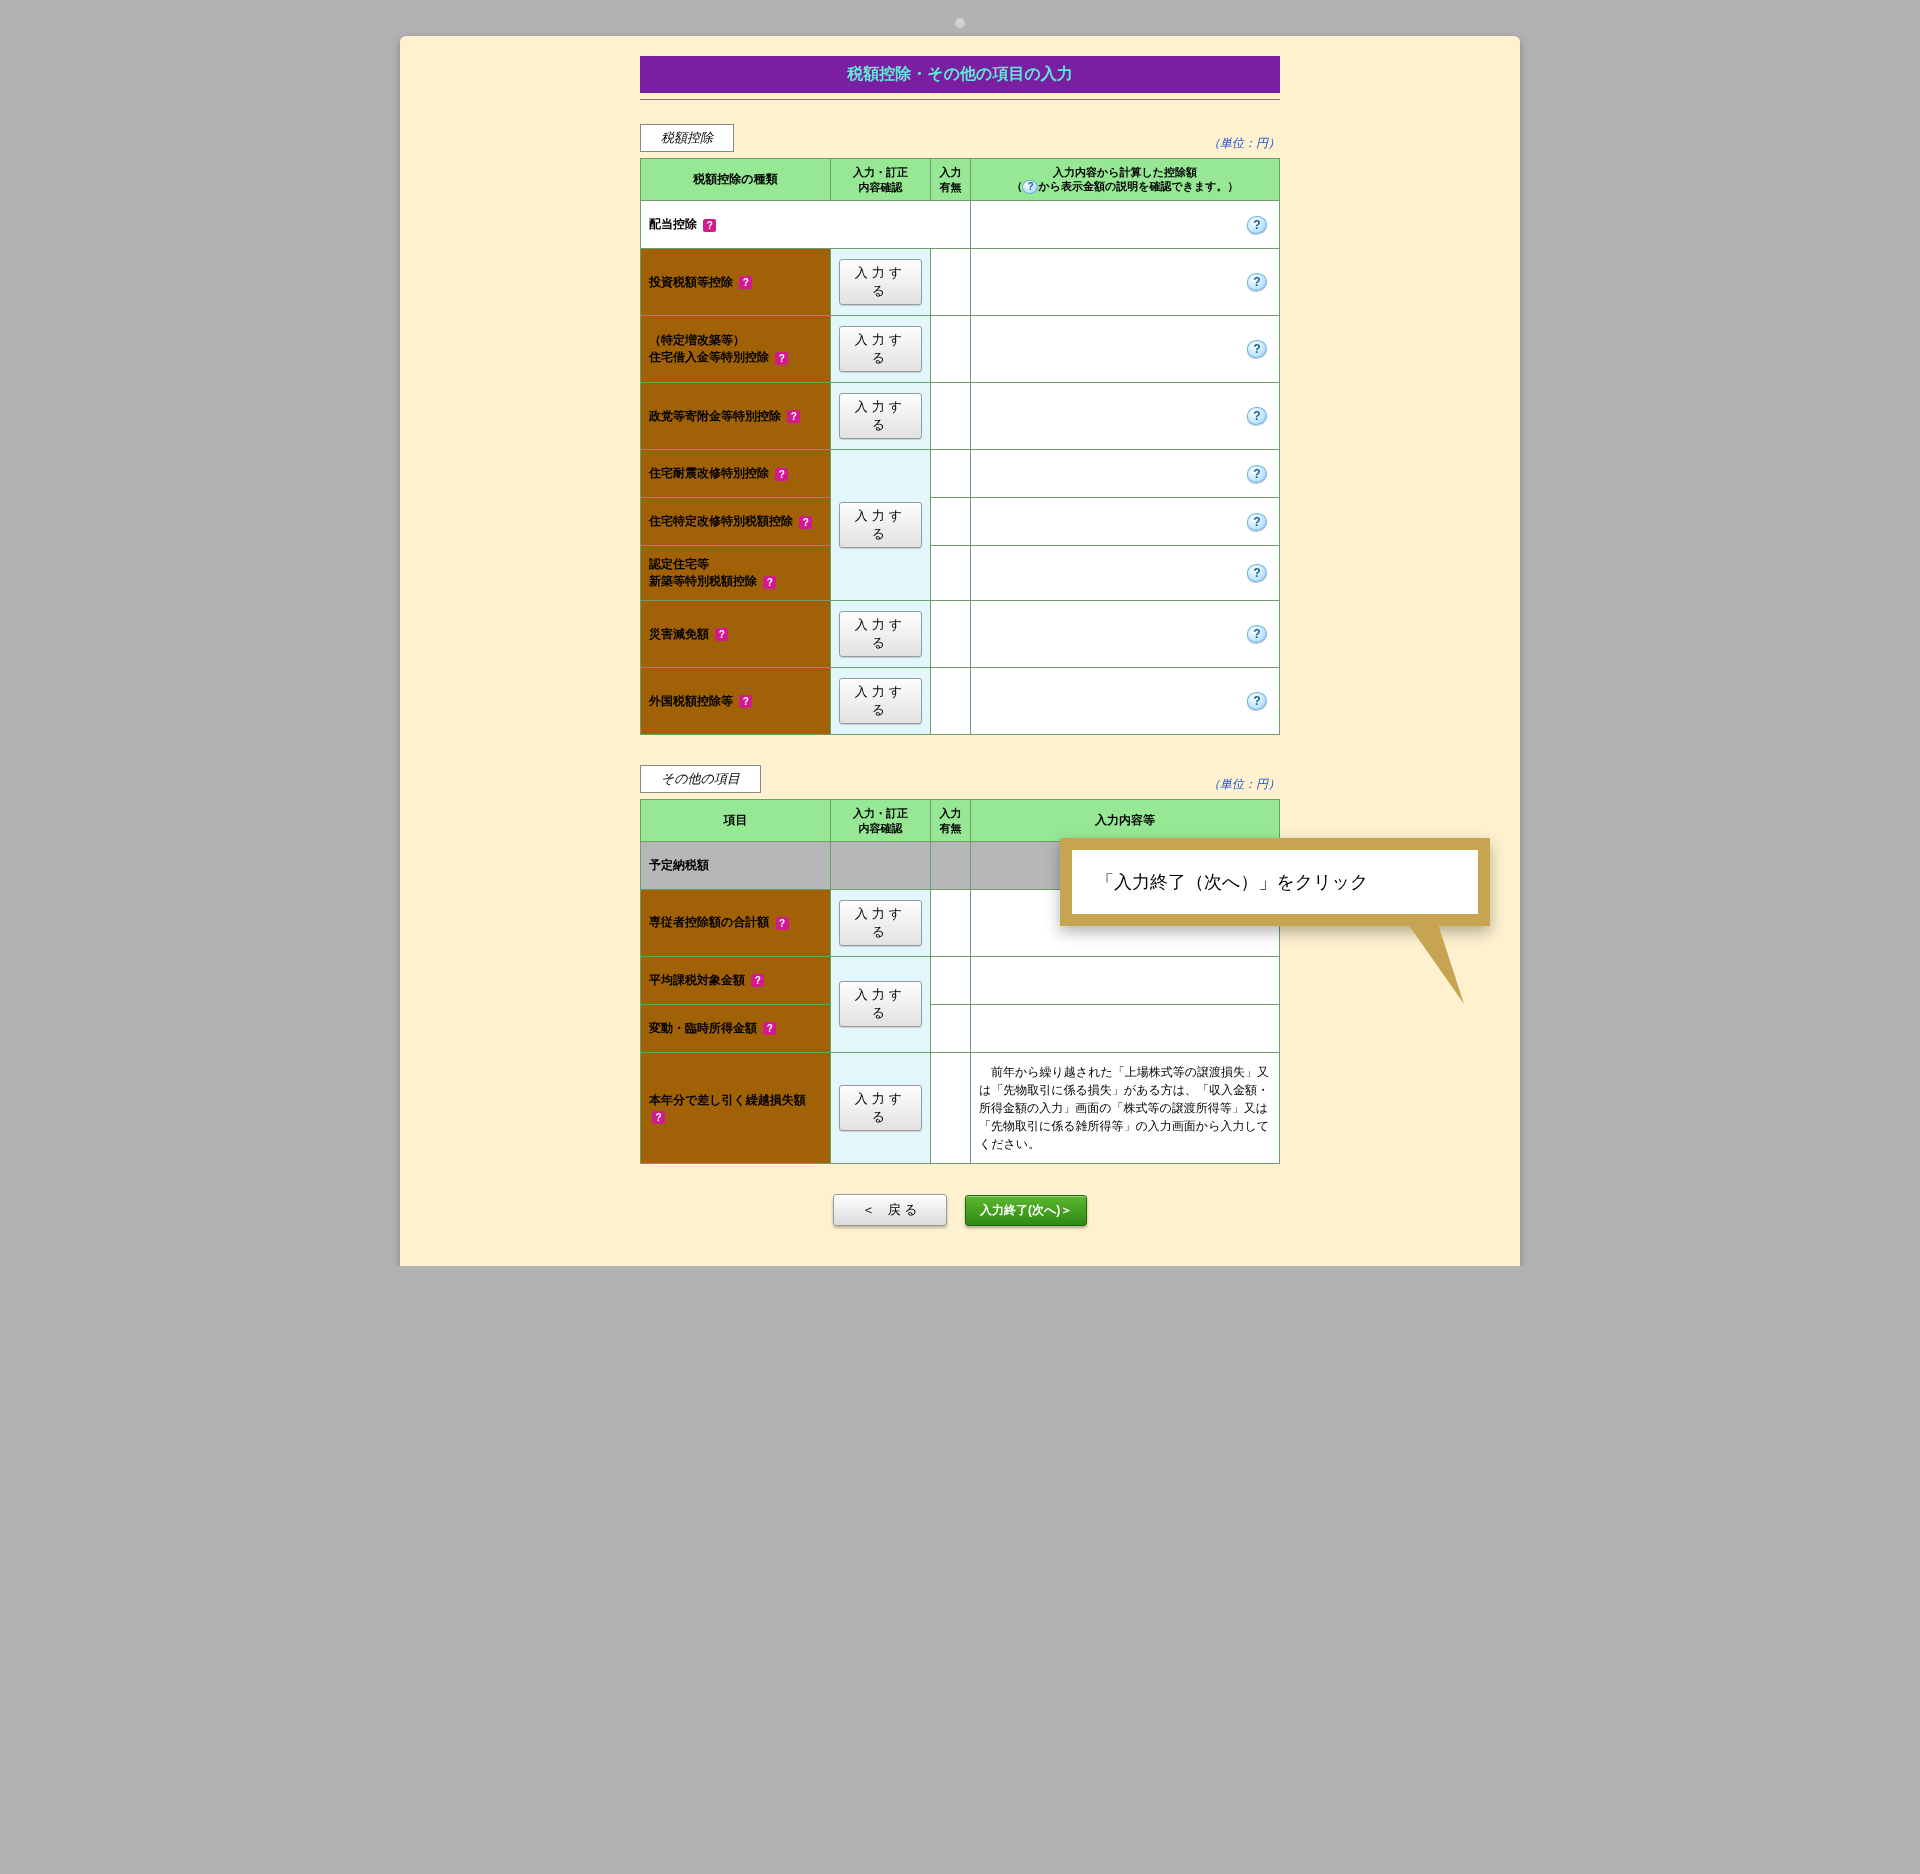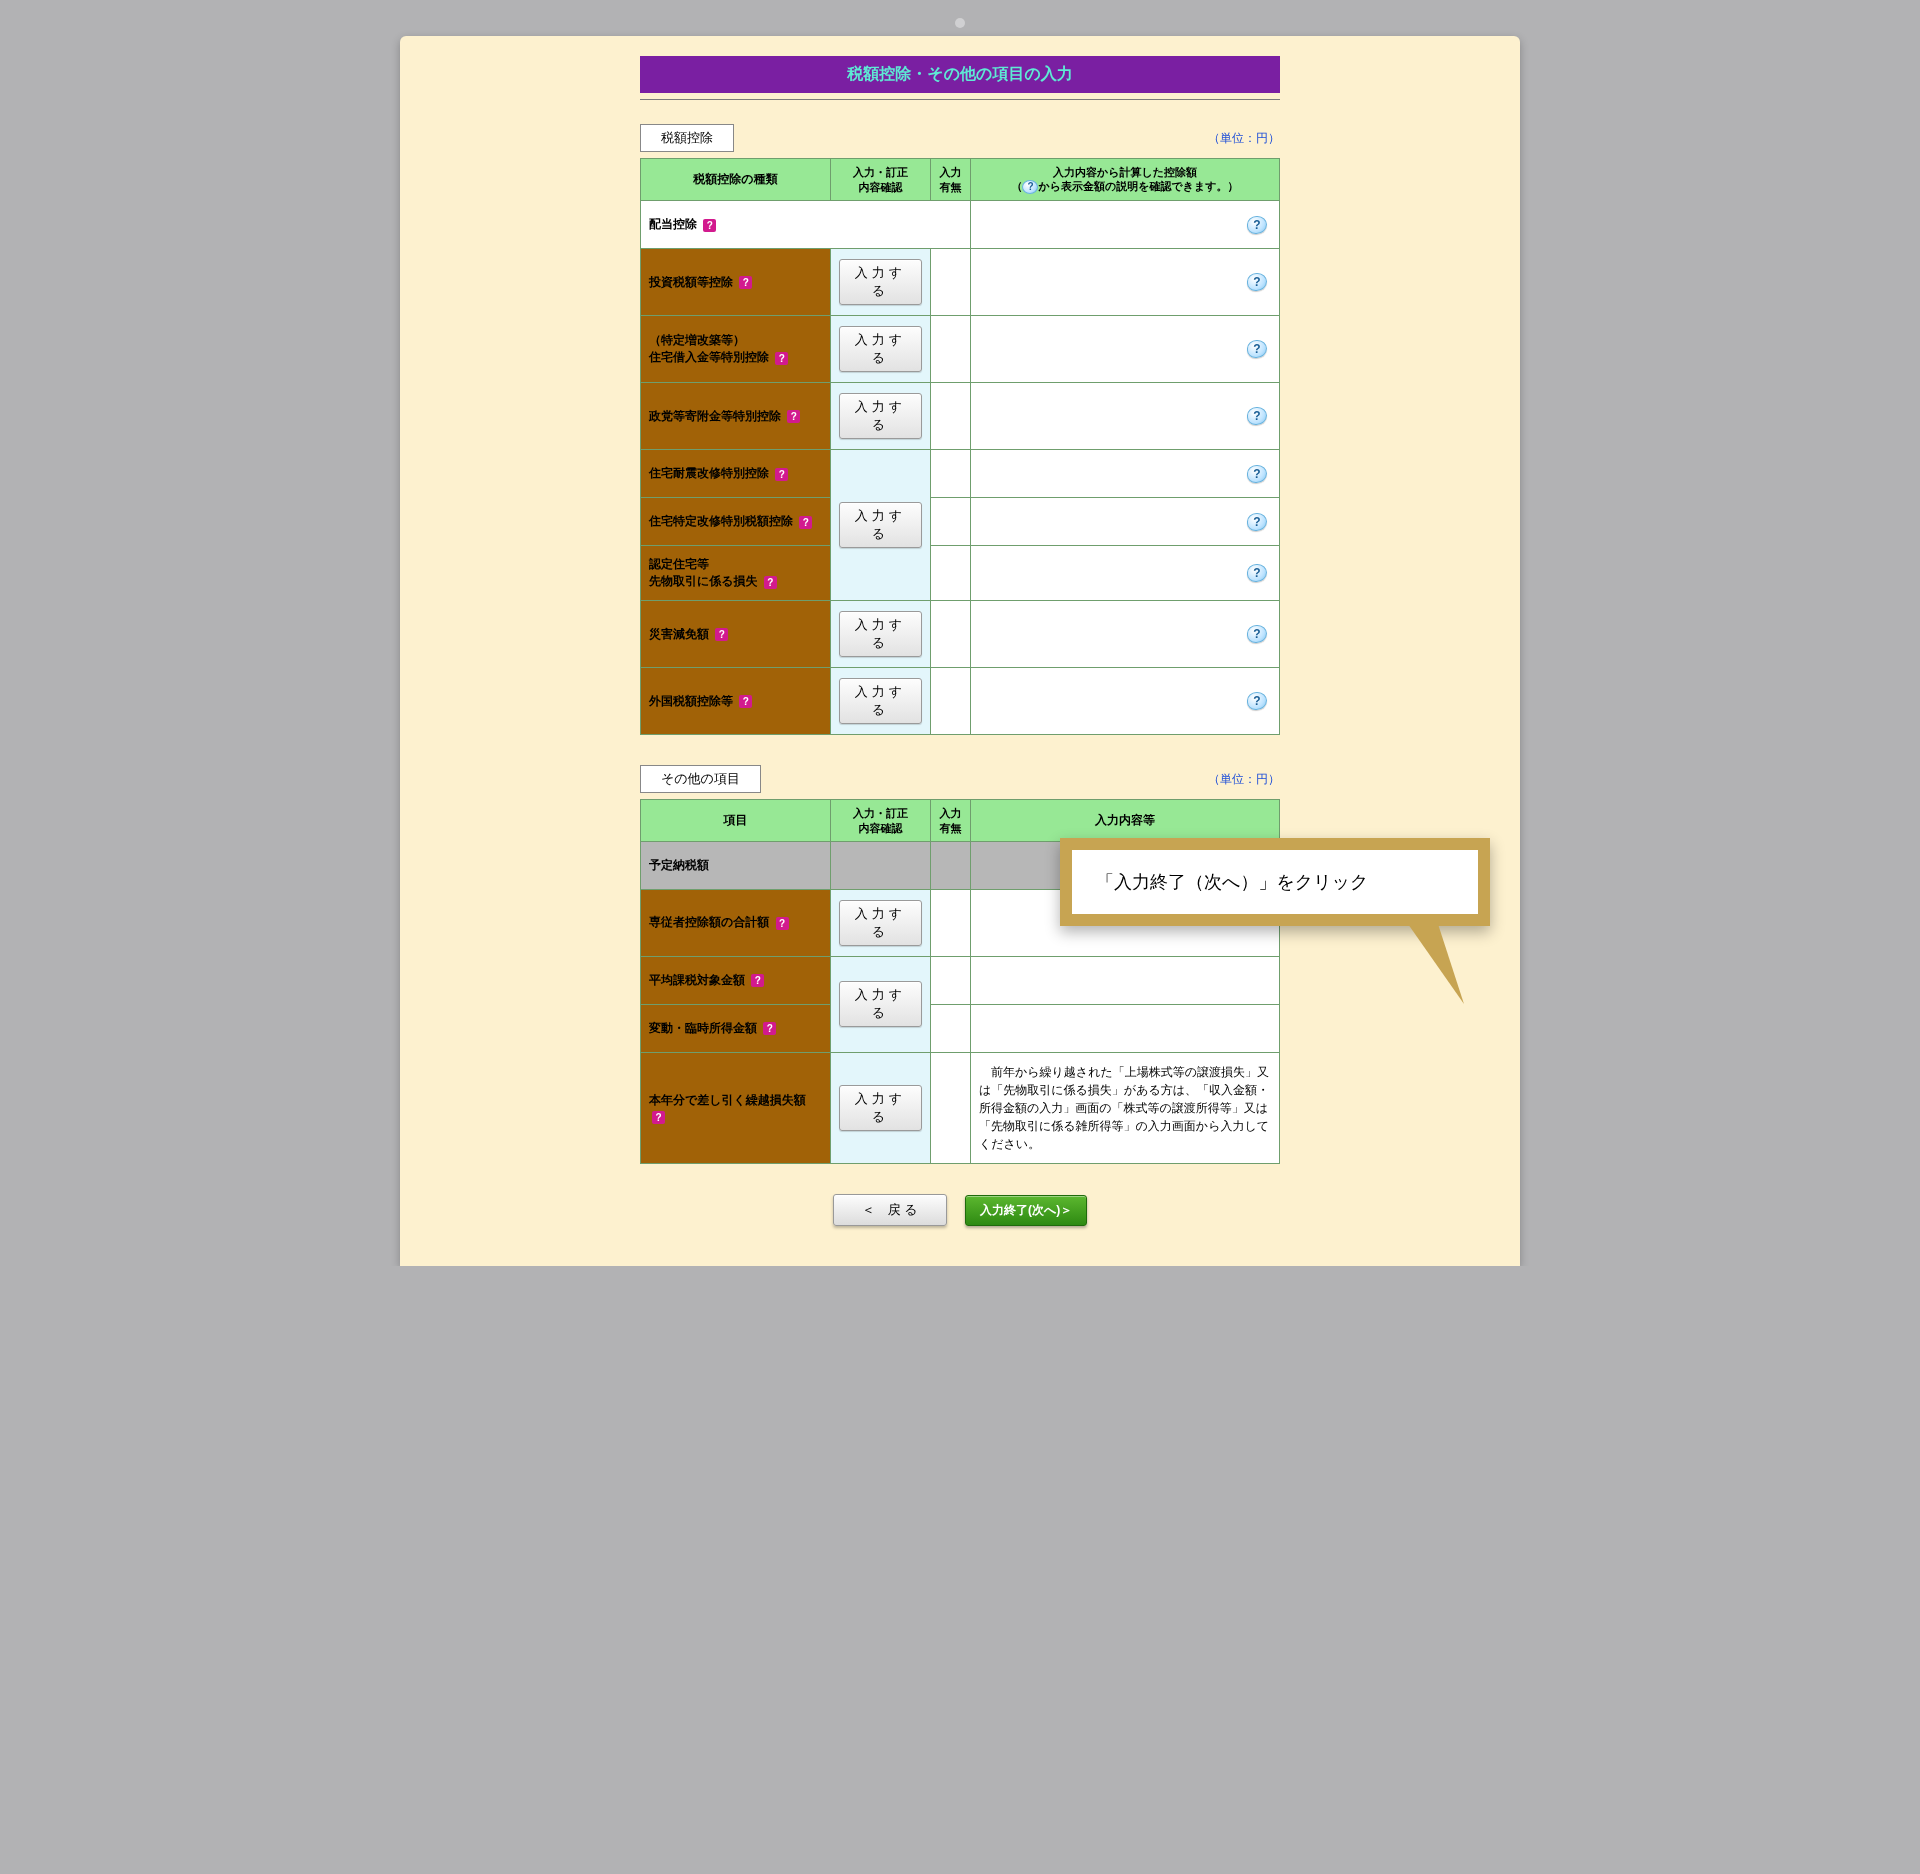--- a/index.html
+++ b/index.html
@@ -50,22 +50,23 @@
     margin: 6px auto 24px;
   }
 
   .section-wrap {
     width: 640px;
     margin: 0 auto 30px;
   }
   .section-head-row {
     display: flex;
     justify-content: space-between;
-    align-items: center;
+    align-items: flex-end;
     margin-bottom: 6px;
+    font-style: italic;
   }
   .section-label {
     border: 1px solid #888;
     background: #fff;
     padding: 4px 20px;
     font-size: 13px;
   }
   .unit-label {
     font-size: 12px;
     color: #1d4ed8;
@@ -326,21 +327,21 @@
             <span class="help-mark">?</span>
           </td>
           <td class="status-cell"></td>
           <td class="calc-cell">
                 <span class="info-bubble">?</span>
               </td>
         </tr>
         <tr>
           <td>
             <div class="row-label">認定住宅等</div>
-            <span class="row-label">先物取引に係る損失</span>
+            <span class="row-label">新築等特別税額控除</span>
             <span class="help-mark">?</span>
           </td>
           <td class="status-cell"></td>
           <td class="calc-cell">
                 <span class="info-bubble">?</span>
               </td>
         </tr>
 
         <tr>
           <td>

